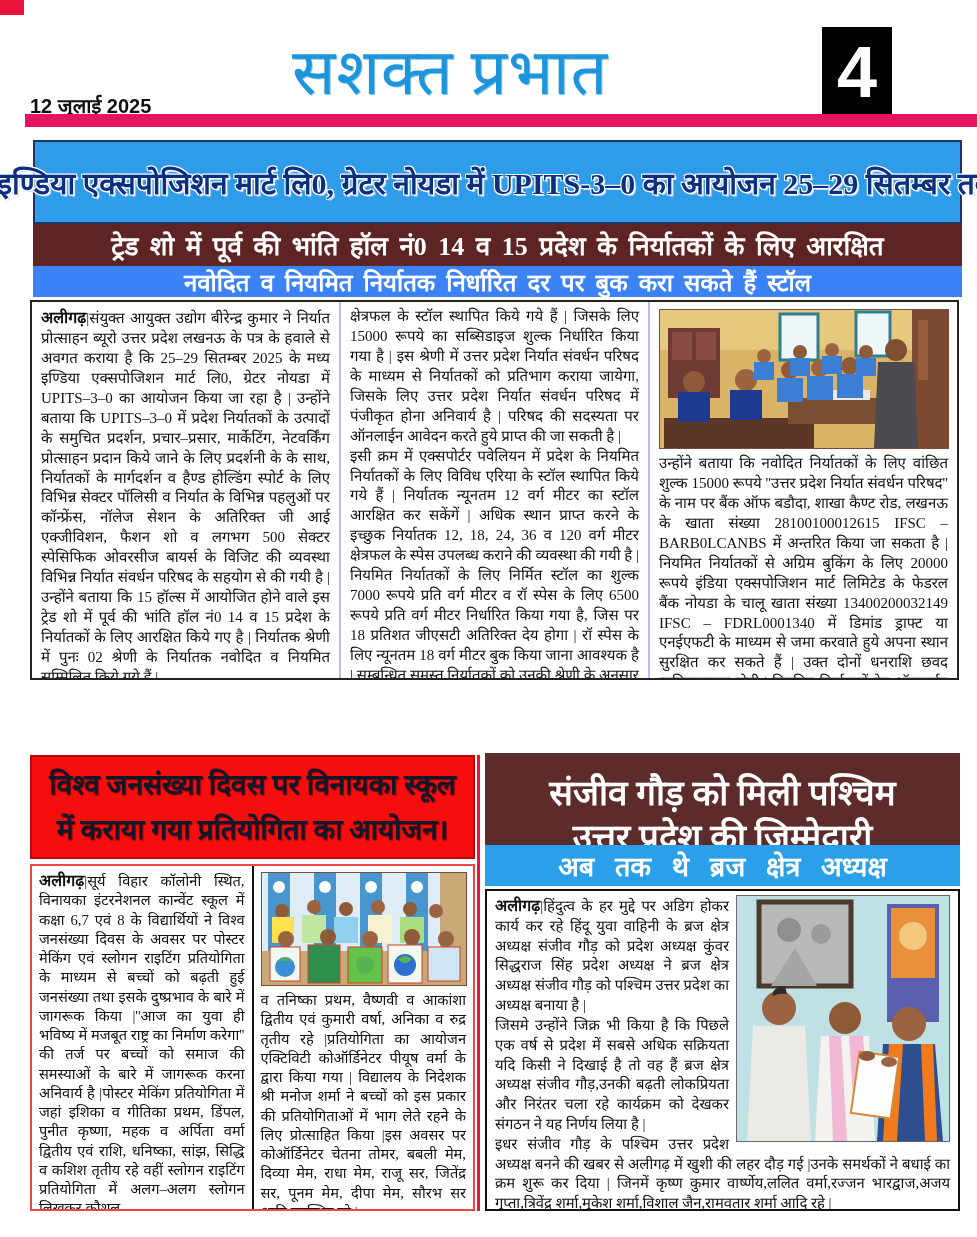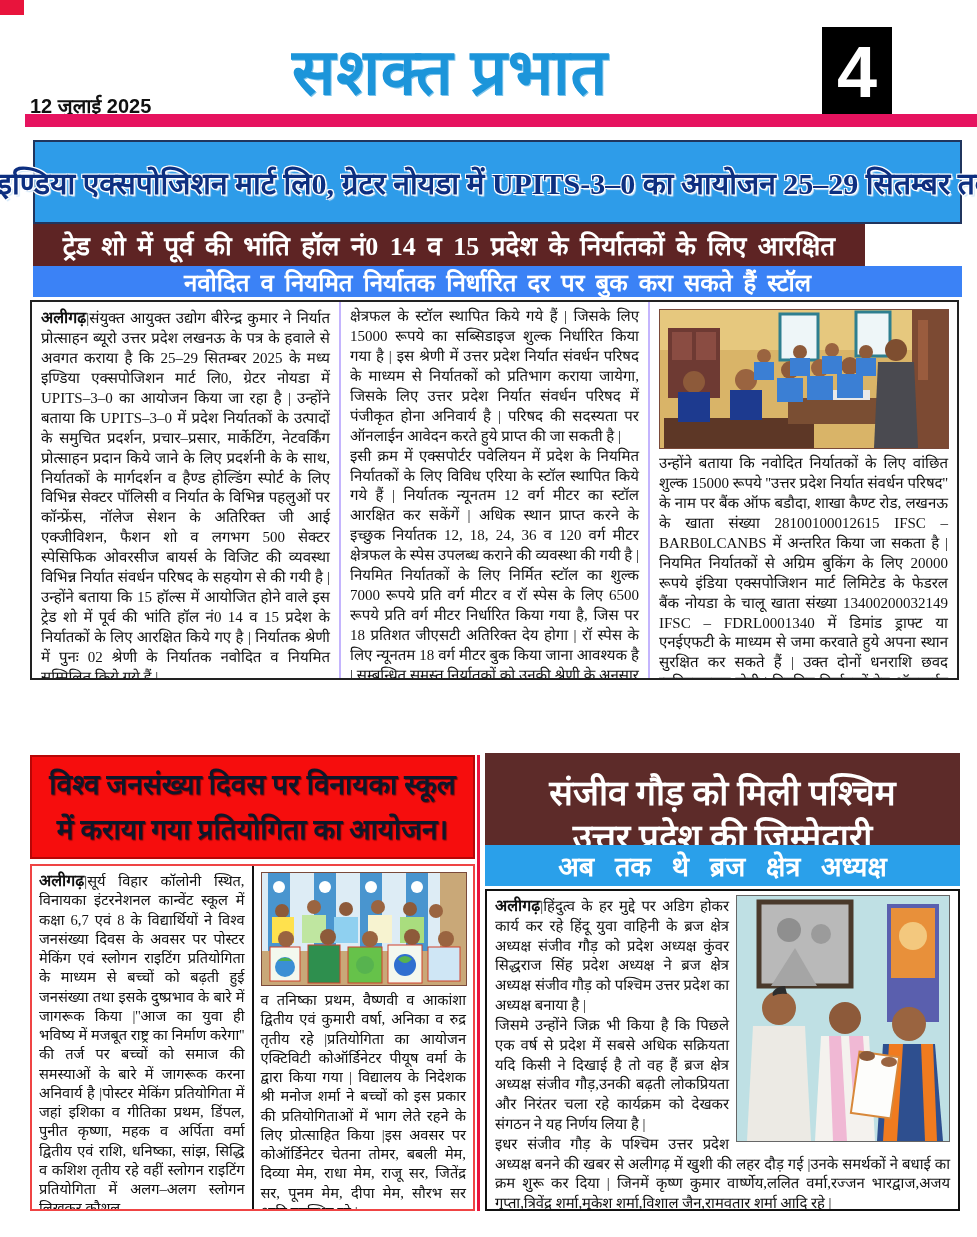--- a/index.html
+++ b/index.html
@@ -1,33 +1,33 @@
 <!DOCTYPE html>
 <html><head>
 <meta charset="utf-8">
 <style>
   html,body{margin:0;padding:0;background:#ffffff;}
   #page{position:relative;width:977px;height:1237px;background:#fff;overflow:hidden;
         font-family:"Liberation Serif","DejaVu Serif",serif;color:#111;}
   .abs{position:absolute;}
   
   #corner-mark{left:0;top:0;width:24px;height:15px;background:#e8143c;}
-  #masthead{left:0;top:26px;width:900px;text-align:center;font-size:64px;font-weight:bold;
+  #masthead{left:0;top:26px;width:900px;text-align:center;font-size:64px;font-weight:normal;
             color:#1c95da;letter-spacing:1px;text-shadow:1px 1px 0 #7fc4ea;}
   #date-text{left:30px;top:92px;font-size:20px;font-weight:bold;font-family:"Liberation Sans",sans-serif;}
   #page-number-box{left:822px;top:27px;width:70px;height:90px;background:#000;color:#fff;
             display:flex;align-items:center;justify-content:center;font-size:72px;font-weight:bold;
             font-family:"Liberation Sans",sans-serif;}
   #pink-bar{left:25px;top:114px;width:952px;height:13px;background:#e6135f;}
   
   #lead-headline-box{left:33px;top:140px;width:929px;height:84px;background:#2e9ce9;
             border:2px solid #20355e;box-sizing:border-box;display:flex;align-items:center;justify-content:center;}
   #lead-headline-box .hl{font-size:30px;font-weight:bold;color:#0d2f80;white-space:nowrap;
             text-shadow:-1px -1px 0 #fff,1px -1px 0 #fff,-1px 1px 0 #fff,1px 1px 0 #fff,2px 2px 1px #cfe6f8;}
-  #lead-subhead-band{left:33px;top:224px;width:832px;height:42px;background:#5e2424;color:#fff;
+  #lead-subhead-band{left:33px;top:224px;width:929px;height:42px;background:#5e2424;color:#fff;
             display:flex;align-items:center;justify-content:center;font-size:26px;font-weight:bold;
             white-space:nowrap;word-spacing:5px;}
   #lead-kicker-band{left:33px;top:266px;width:929px;height:31px;background:#3b82f6;color:#fff;
             display:flex;align-items:center;justify-content:center;font-size:24px;font-weight:bold;
             white-space:nowrap;word-spacing:5px;}
   
   #lead-article-box{left:30px;top:300px;width:929px;height:380px;border:2px solid #222;
             box-sizing:border-box;display:flex;background:#fff;}
   .lead-col{flex:1;padding:5px 9px;font-size:15px;line-height:1.33;text-align:justify;overflow:hidden;}
   .lead-col + .lead-col{border-left:2px solid #c4b5fd;}

